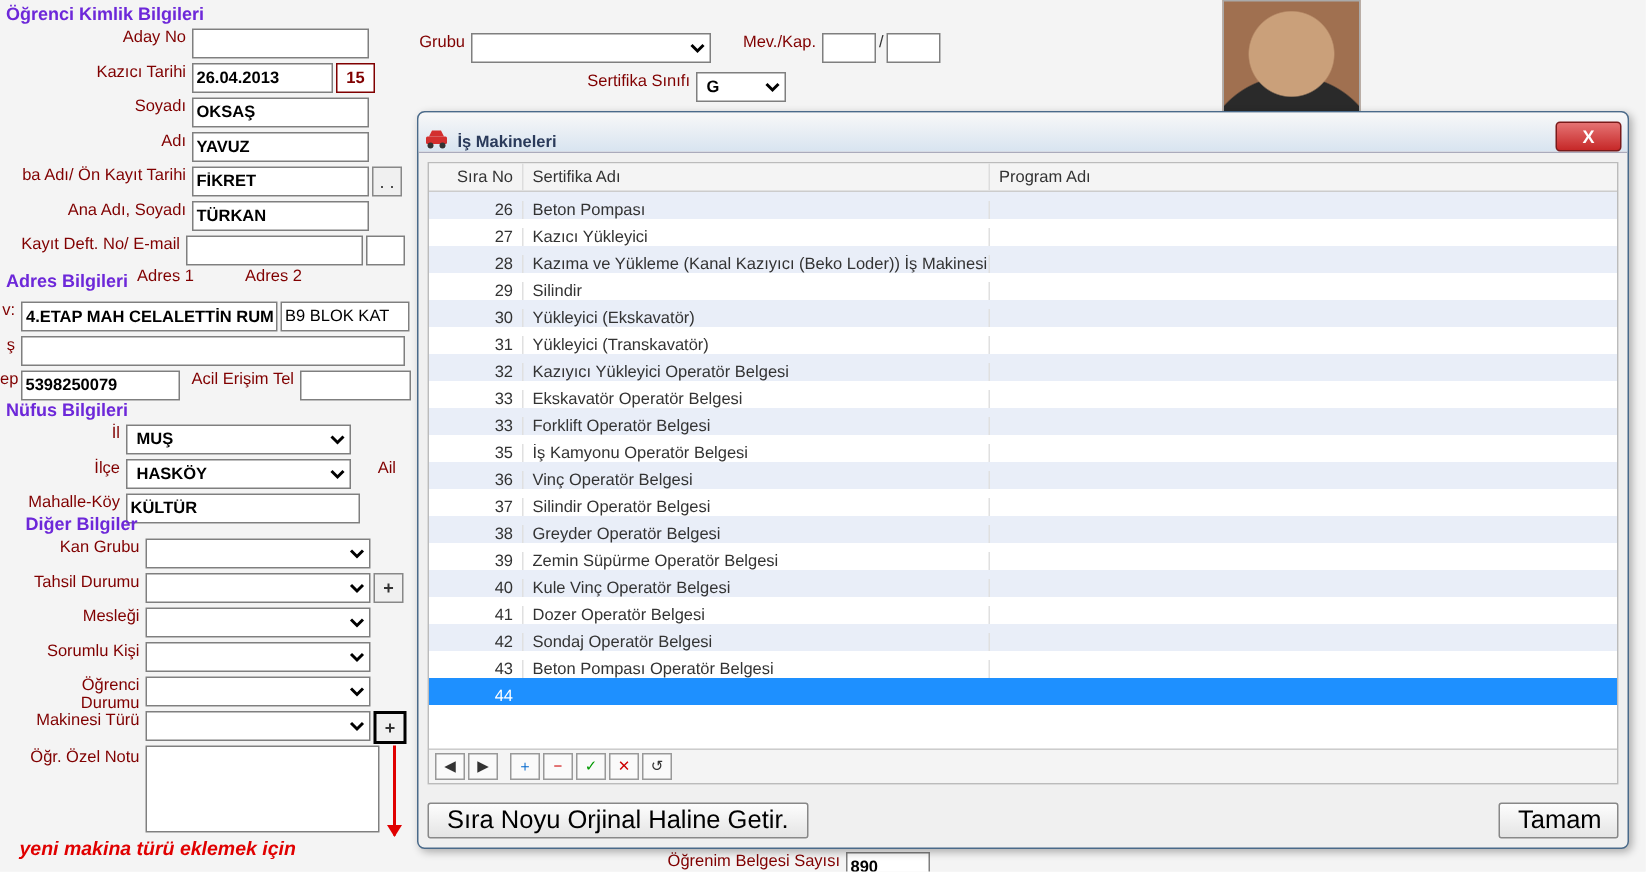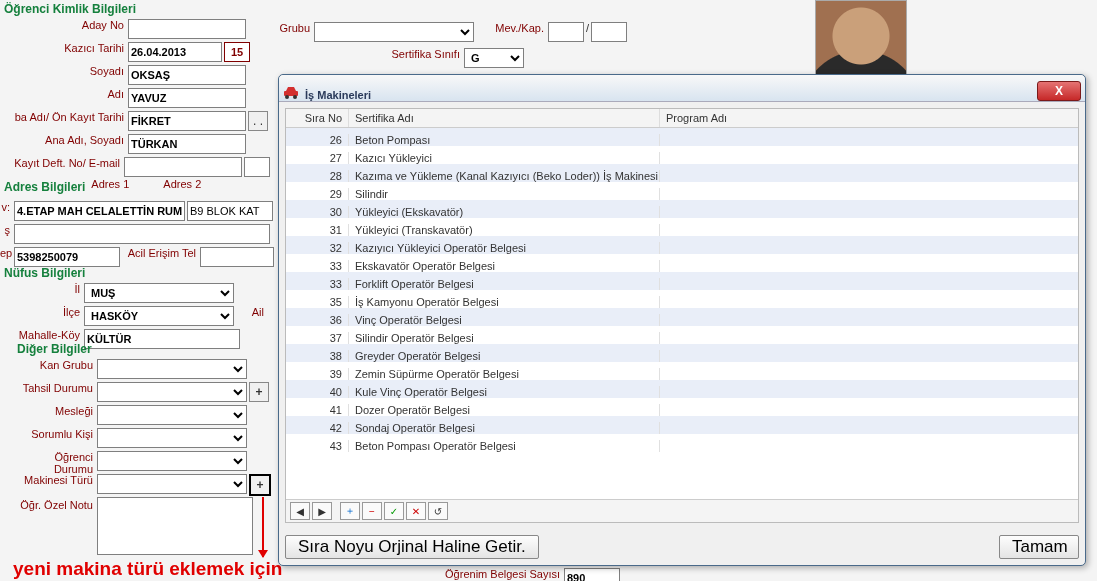--- a/index.html
+++ b/index.html
@@ -1,28 +1,28 @@
 <!DOCTYPE html>
 <html><head>
 <meta charset="utf-8">
 <style>
   html,body{margin:0;padding:0;font-family:Tahoma,Arial,sans-serif;font-size:11px;background:#f4f4f4;color:#333;}
   body{width:1097px;height:581px;overflow:hidden;position:relative;}
   .bg-form{position:absolute;left:0;top:0;width:1097px;height:581px;}
-  .grp-title{color:#15803d;font-weight:bold;font-size:12px;padding:2px 0 2px 4px;}
+  .grp-title{color:#6d28d9;font-weight:bold;font-size:12px;padding:2px 0 2px 4px;}
   .row{display:flex;align-items:flex-start;height:22px;}
   .lbl{color:#800000;text-align:right;padding-right:4px;display:inline-block;}
   input.text, select.text{border:1px solid #7f7f7f;height:18px;font-size:11px;padding:0 2px;background:#fff;}
   select.text{height:20px;}
   .small-btn{display:inline-flex;align-items:center;justify-content:center;width:18px;height:18px;border:1px solid #888;background:#f0f0f0;font-size:12px;cursor:pointer;}
   .section{display:flex;flex-direction:column;gap:1px;}
   .photo{position:absolute;right:190px;top:0;width:90px;height:100px;background:#a07050;border:1px solid #aaa;
     background-image:radial-gradient(circle at 50% 35%,#caa07a 28px,transparent 29px),
                      radial-gradient(circle at 50% 110%,#2a2a2a 60px,transparent 61px);}
-  .note{color:#e00000;font-weight:bold;font-size:19px;}
+  .note{color:#e00000;font-weight:bold;font-size:13px;font-style:italic;}
   .arrow{width:2px;height:60px;background:#e00000;position:relative;margin-left:auto;margin-right:auto;}
   .arrow:after{content:"";position:absolute;bottom:-1px;left:-4px;width:0;height:0;border-left:5px solid transparent;border-right:5px solid transparent;border-top:8px solid #e00000;}
 
   
   .win{position:absolute;left:278px;top:74px;width:806px;height:490px;border:1px solid #4a6a8a;background:#f0f0f0;box-shadow:2px 2px 6px rgba(0,0,0,0.3);display:flex;flex-direction:column;border-radius:5px;}
   .titlebar{height:26px;background:linear-gradient(#f8f8f8,#d8e4f0);border-bottom:1px solid #aab;display:flex;align-items:flex-end;padding:0 4px;border-radius:5px 5px 0 0;}
   .titlebar .t-icon{width:16px;height:16px;margin-right:6px;display:inline-block;}
   .titlebar .t-text{font-weight:bold;color:#2a3a5a;}
   .winclose{margin-left:auto;width:42px;height:18px;border-radius:3px;background:linear-gradient(#e57373,#c62828);border:1px solid #7a1a1a;color:#fff;display:flex;align-items:center;justify-content:center;font-weight:bold;font-size:12px;cursor:pointer;}
   .win-inner{flex:1;margin:6px;border:1px solid #bbb;background:#fff;display:flex;flex-direction:column;}
@@ -307,20 +307,25 @@
         <div class="grow">
           <div class="c1">42</div>
           <div class="c2">Sondaj Operatör Belgesi</div>
           <div class="c3"></div>
         </div>
         <div class="grow">
           <div class="c1">43</div>
           <div class="c2">Beton Pompası Operatör Belgesi</div>
           <div class="c3"></div>
         </div>
+        <div class="grow selected">
+          <div class="c1">44</div>
+          <div class="c2"></div>
+          <div class="c3"></div>
+        </div>
       </div>
     <div class="grid-nav">
       <span class="navbtn">◀</span>
       <span class="navbtn">▶</span>
       <span style="width:4px"></span>
       <span class="navbtn" style="color:#06c">＋</span>
       <span class="navbtn" style="color:#c00">−</span>
       <span class="navbtn" style="color:#090">✓</span>
       <span class="navbtn" style="color:#c00">✕</span>
       <span class="navbtn">↺</span>

